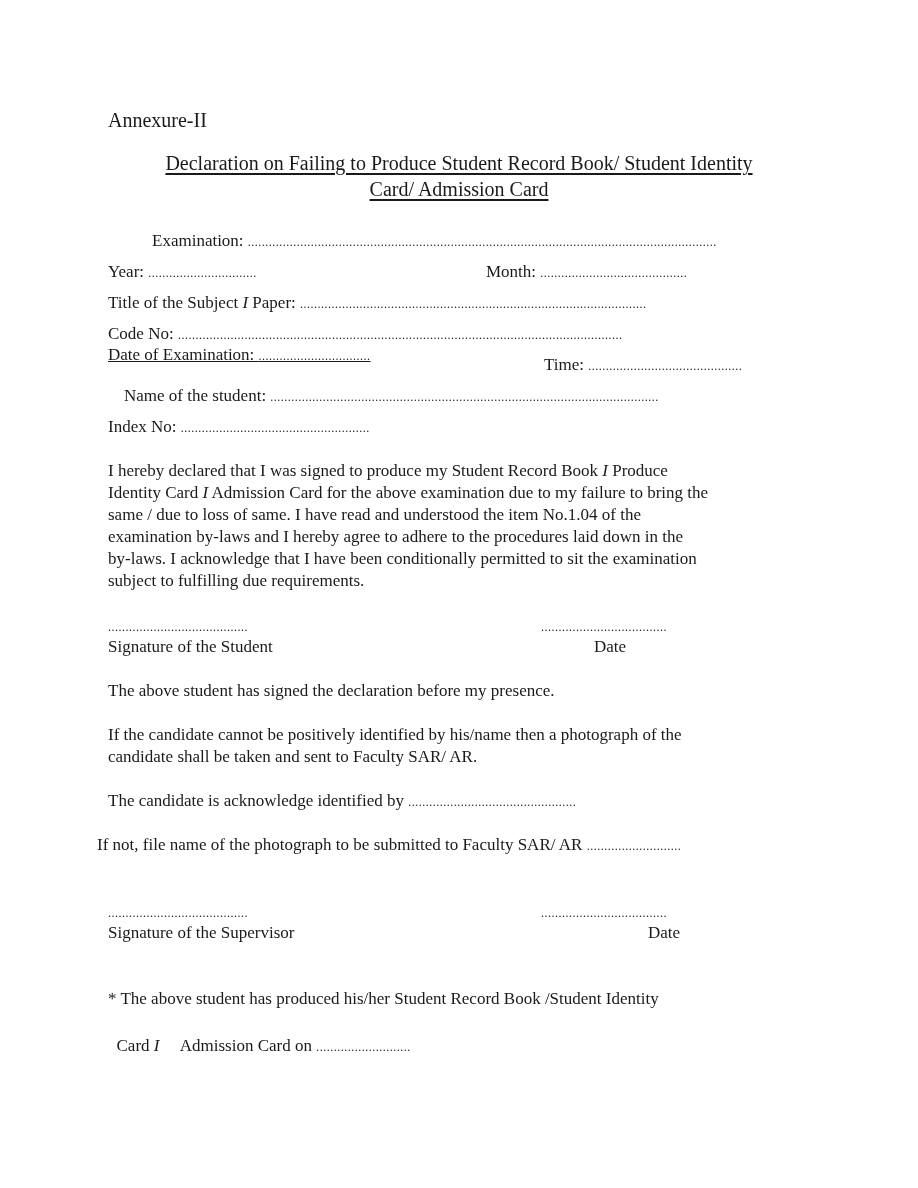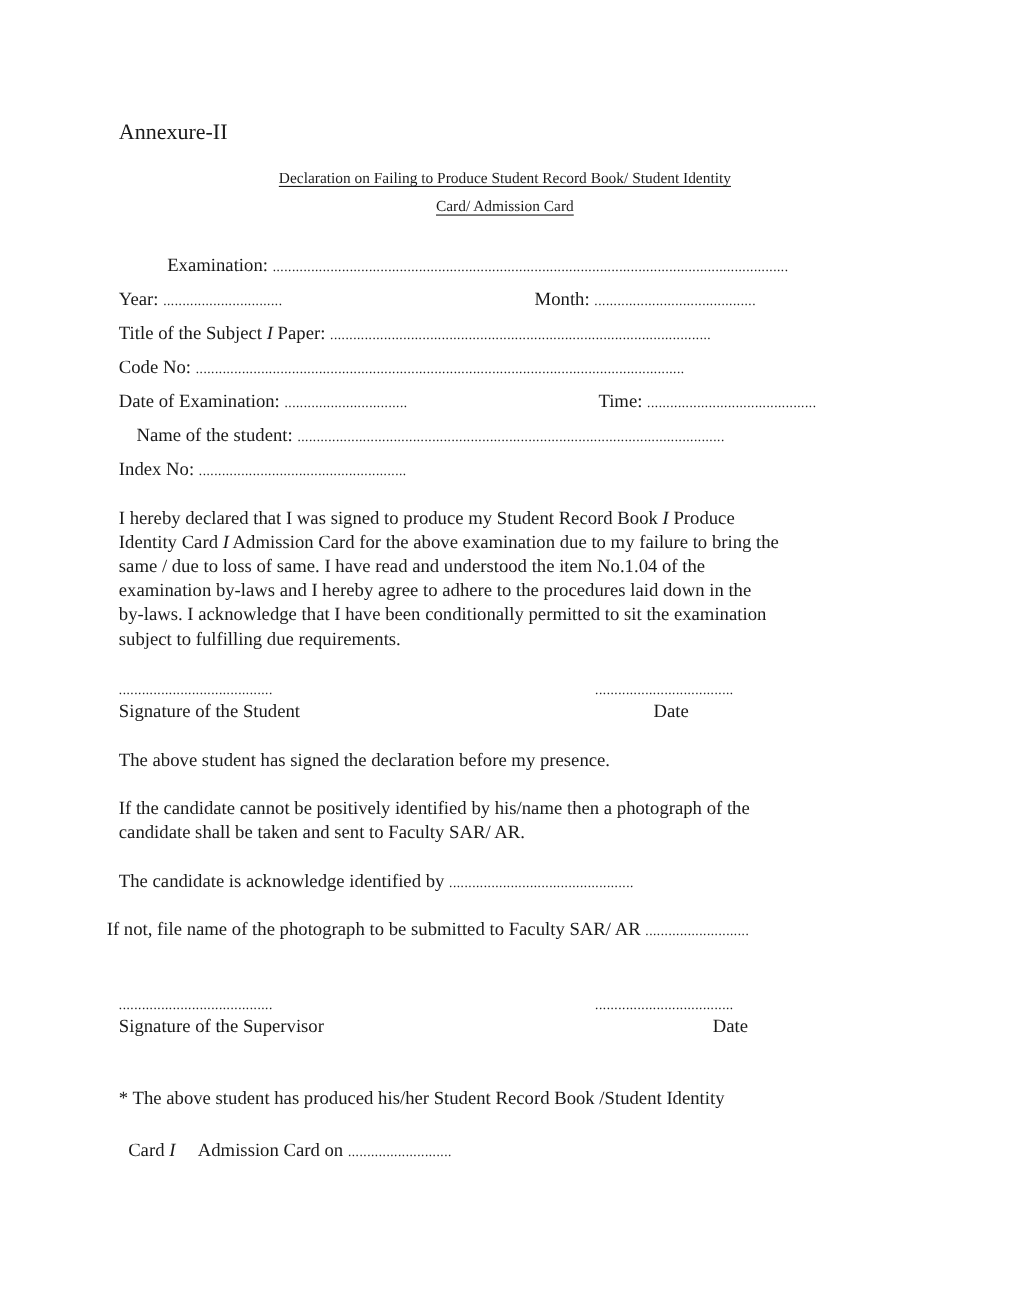--- a/index.html
+++ b/index.html
@@ -1,20 +1,20 @@
 <!DOCTYPE html>
 <html><head>
 <meta charset="utf-8">
 <style>
   html, body { margin: 0; padding: 0; background: #ffffff; }
   body { width: 918px; height: 1188px; position: relative; overflow: hidden;
          font-family: "Liberation Serif", "DejaVu Serif", serif; color: #1a1a1a; }
   .abs { position: absolute; white-space: nowrap; font-size: 17px; line-height: 22px; }
   .annex { left: 108px; top: 109px; font-weight: normal; font-size: 20px; }
-  .title { left: 0; width: 918px; text-align: center; font-size: 14px; line-height: 26px; text-decoration: underline; text-underline-offset: 3px; }
+  .title { left: 0; width: 918px; text-align: center; font-size: 20px; line-height: 26px; text-decoration: underline; text-underline-offset: 3px; }
   .dots { letter-spacing: 0.5px; font-size: 12px; }
   .it { font-style: italic; }
 </style>
 </head>
 <body>
 
 <div class="abs annex">Annexure-II</div>
 <div class="abs title" style="top:150px;">Declaration on Failing to Produce Student Record Book/ Student Identity</div>
 <div class="abs title" style="top:176px;text-decoration:underline;">Card/ Admission Card</div>
 
@@ -30,21 +30,21 @@
 </div>
 
 <div class="abs" style="left:108px; top:292px;">
   <span>Title of the Subject </span><span class="it">I</span><span> Paper: </span><span class="dots">...................................................................................................</span>
 </div>
 
 <div class="abs" style="left:108px; top:323px;">
   <span>Code No: </span><span class="dots">...............................................................................................................................</span>
 </div>
 
-<div class="abs" style="left:108px; top:354px;">
+<div class="abs" style="left:108px; top:344px;text-decoration:underline;">
   <span>Date of Examination: </span><span class="dots">................................</span>
 </div>
 <div class="abs" style="left:544px; top:354px;">
   <span>Time: </span><span class="dots">............................................</span>
 </div>
 
 <div class="abs" style="left:124px; top:385px;">
   <span>Name of the student: </span><span class="dots">...............................................................................................................</span>
 </div>
 

